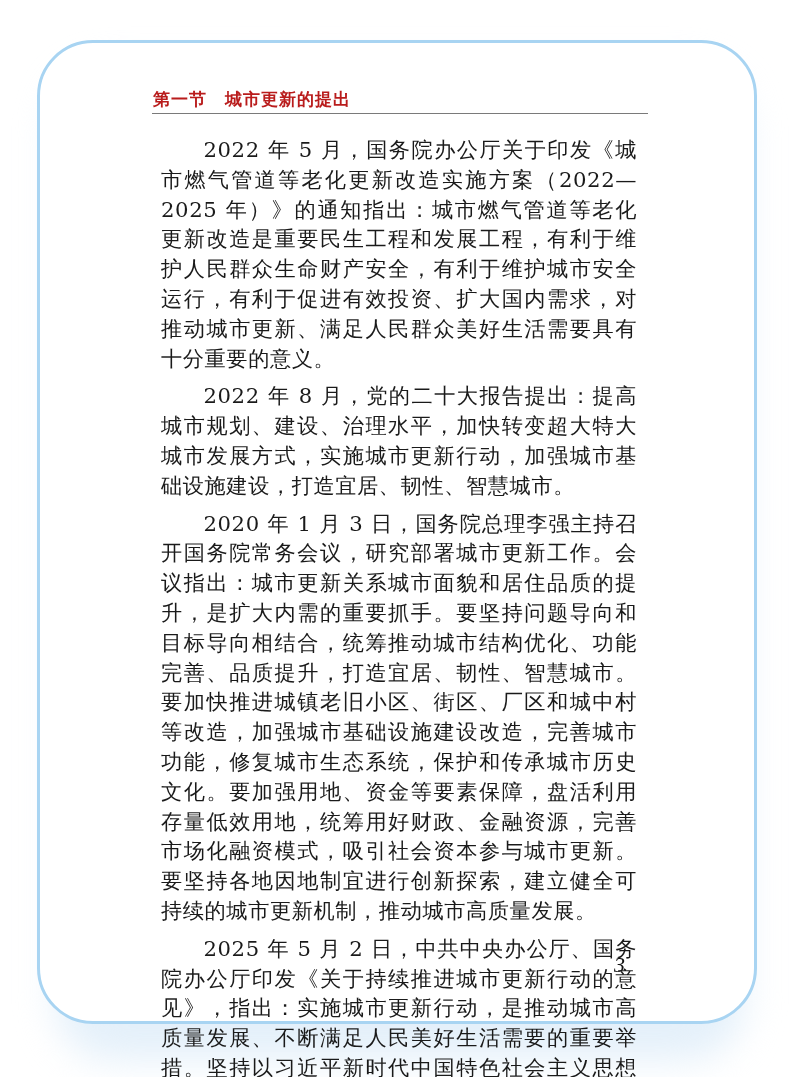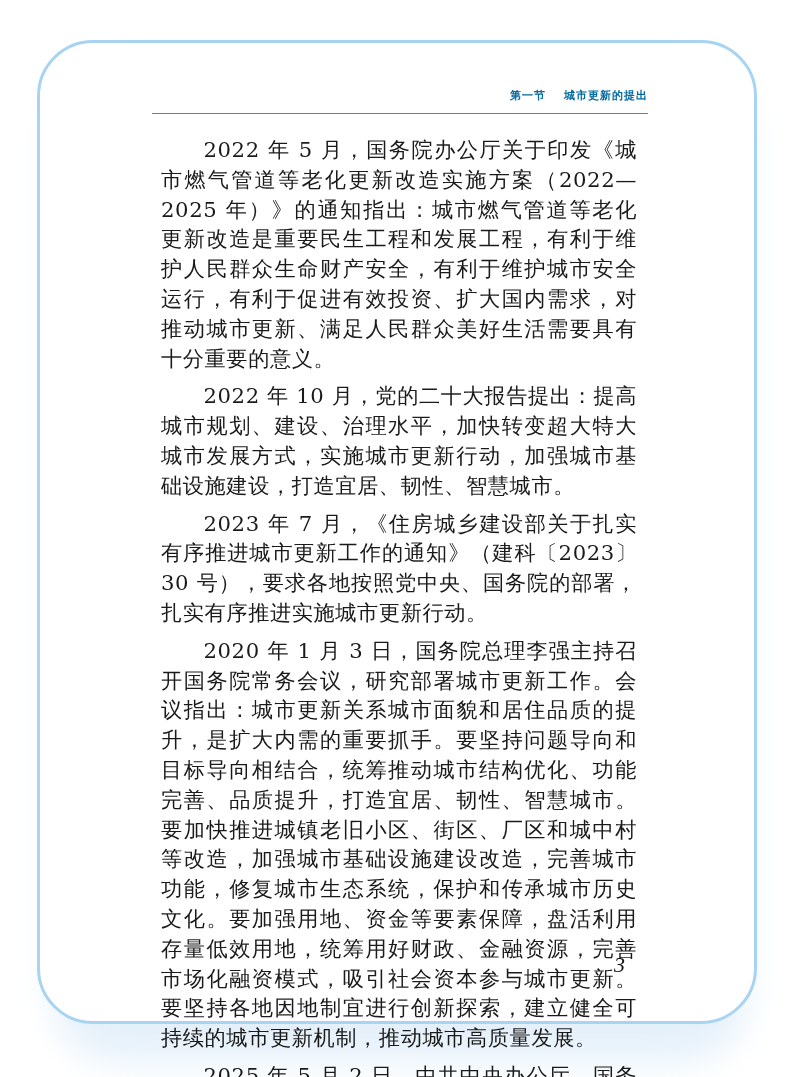--- a/index.html
+++ b/index.html
@@ -16,23 +16,23 @@
   }
   .card {
     position: absolute; left: 37px; top: 40px; width: 720px; height: 984px;
     border: 3px solid #a8d4f2;
     border-radius: 56px;
     background: #ffffff;
     box-sizing: border-box;
   }
   .running-head {
     position: absolute; left: 153px; top: 88px; width: 495px;
-    text-align: right;
+    text-align: left;
     font-family: "DejaVu Sans", "Liberation Sans", sans-serif;
-    font-weight: bold; font-size: 11px; color: #0369a1;
+    font-weight: bold; font-size: 17px; color: #b91c1c;
     letter-spacing: 1px;
   }
   .running-head .gap { display: inline-block; width: 18px; }
   .rule {
     position: absolute; left: 152px; top: 113px; width: 496px; height: 0;
     border-top: 1.5px solid #7a7a7a;
   }
   .body-text {
     position: absolute; left: 153px; top: 127px; width: 492px;
     font-size: 21.2px; line-height: 29.8px; color: #1a1a1a;
@@ -53,19 +53,18 @@
 <div class="glow"></div>
 <div class="card"></div>
 
 <div class="running-head">
   <span>第一节</span><span class="gap"></span><span>城市更新的提出</span>
 </div>
 <div class="rule"></div>
 
 <div class="body-text">
   <p>2022 年 5 月，国务院办公厅关于印发《城市燃气管道等老化更新改造实施方案（2022—2025 年）》的通知指出：城市燃气管道等老化更新改造是重要民生工程和发展工程，有利于维护人民群众生命财产安全，有利于维护城市安全运行，有利于促进有效投资、扩大国内需求，对推动城市更新、满足人民群众美好生活需要具有十分重要的意义。</p>
-  <p>2022 年 10 月，党的二十大报告提出：提高城市规划、建设、治理水平，加快转变超大特大城市发展方式，实施城市更新行动，加强城市基础设施建设，打造宜居、韧性、智慧城市。</p>
-  <p>2023 年 7 月，《住房城乡建设部关于扎实有序推进城市更新工作的通知》（建科〔2023〕30 号），要求各地按照党中央、国务院的部署，扎实有序推进实施城市更新行动。</p>
+  <p>2022 年 8 月，党的二十大报告提出：提高城市规划、建设、治理水平，加快转变超大特大城市发展方式，实施城市更新行动，加强城市基础设施建设，打造宜居、韧性、智慧城市。</p>
   <p>2020 年 1 月 3 日，国务院总理李强主持召开国务院常务会议，研究部署城市更新工作。会议指出：城市更新关系城市面貌和居住品质的提升，是扩大内需的重要抓手。要坚持问题导向和目标导向相结合，统筹推动城市结构优化、功能完善、品质提升，打造宜居、韧性、智慧城市。要加快推进城镇老旧小区、街区、厂区和城中村等改造，加强城市基础设施建设改造，完善城市功能，修复城市生态系统，保护和传承城市历史文化。要加强用地、资金等要素保障，盘活利用存量低效用地，统筹用好财政、金融资源，完善市场化融资模式，吸引社会资本参与城市更新。要坚持各地因地制宜进行创新探索，建立健全可持续的城市更新机制，推动城市高质量发展。</p>
   <p>2025 年 5 月 2 日，中共中央办公厅、国务院办公厅印发《关于持续推进城市更新行动的意见》，指出：实施城市更新行动，是推动城市高质量发展、不断满足人民美好生活需要的重要举措。坚持以习近平新时代中国特色社会主义思想为指导，深入贯彻党的二十大和二十届二中、三中全会精神，全面贯彻习近平总书记关于城市工作的重要论述，坚持稳中求进工作总基调，转变城市开发建设方式，建立可持续的城市更新模式和</p>
 </div>
 
 <div class="page-number">3</div>
 
 </body></html>

